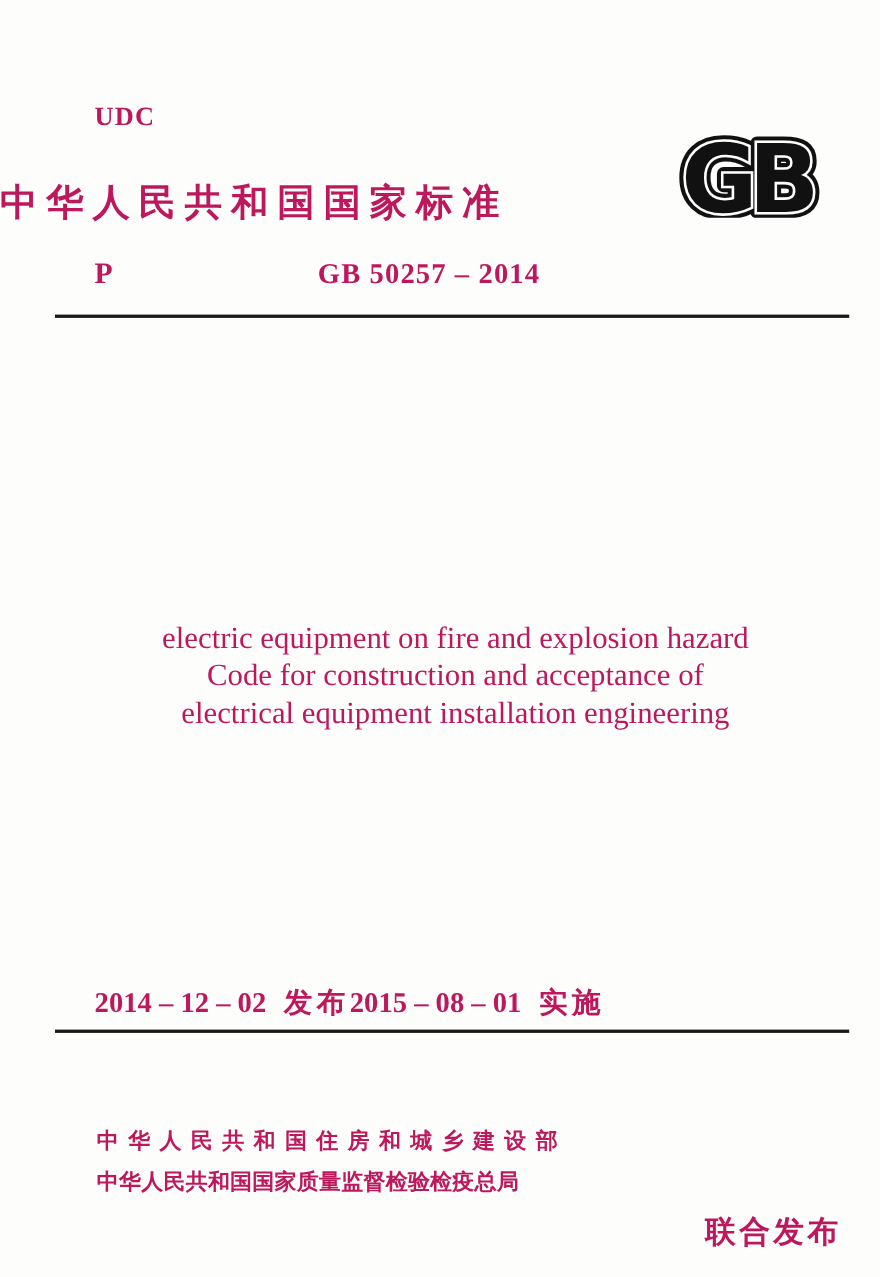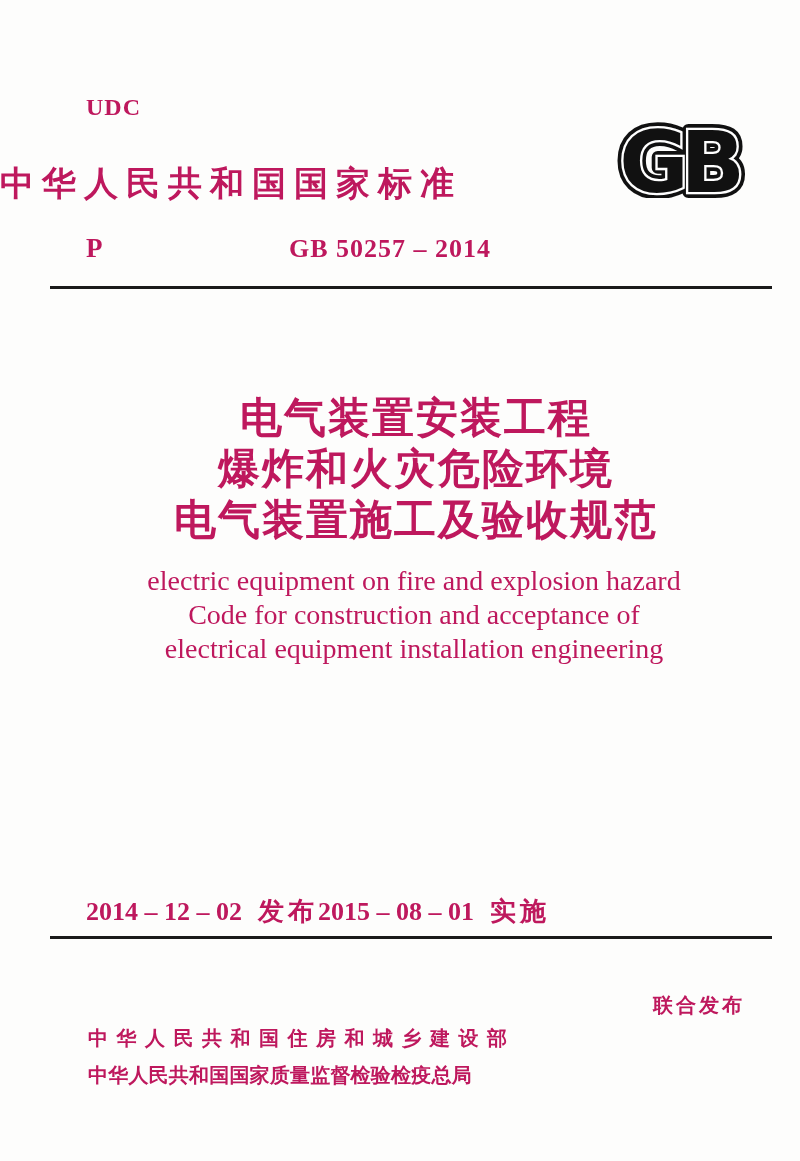--- a/index.html
+++ b/index.html
@@ -60,22 +60,22 @@
     font-weight:bold;font-size:26px;
   }
   .date-label{
     font-weight:bold;font-size:26px;margin-left:16px;letter-spacing:4px;
   }
   .publishers{position:absolute;left:88px;top:1020px;}
   .pub-line{font-weight:bold;font-size:20px;line-height:37px;white-space:nowrap;}
   .pub-line-1{letter-spacing:8.5px;}
   .pub-line-2{letter-spacing:0.2px;}
   .joint{
-    position:absolute;left:641px;top:992px;
-    font-weight:bold;font-size:20px;letter-spacing:3px;white-space:nowrap;margin-left:12px;
+    position:absolute;left:641px;top:1101px;
+    font-weight:bold;font-size:28px;letter-spacing:3px;white-space:nowrap;
   }
 </style>
 </head>
 <body>
 
 <div class="page">
 
   <div class="udc">UDC</div>
 
   <div class="heading">中华人民共和国国家标准</div>
@@ -89,25 +89,20 @@
       </g>
     </svg>
   </div>
 
   <div class="p-label">P</div>
 
   <div class="stdnum">GB 50257 – 2014</div>
 
   <div class="rule rule-top"></div>
 
-  <div class="title-cn">
-    <div>电气装置安装工程</div>
-    <div>爆炸和火灾危险环境</div>
-    <div>电气装置施工及验收规范</div>
-  </div>
 
   <div class="title-en">
     <div>electric equipment on fire and explosion hazard</div>
     <div>Code for construction and acceptance of</div>
     <div>electrical equipment installation engineering</div>
   </div>
 
   <div class="dates">
     <div>
       <span class="date">2014 – 12 – 02</span><span class="date-label">发布</span>

